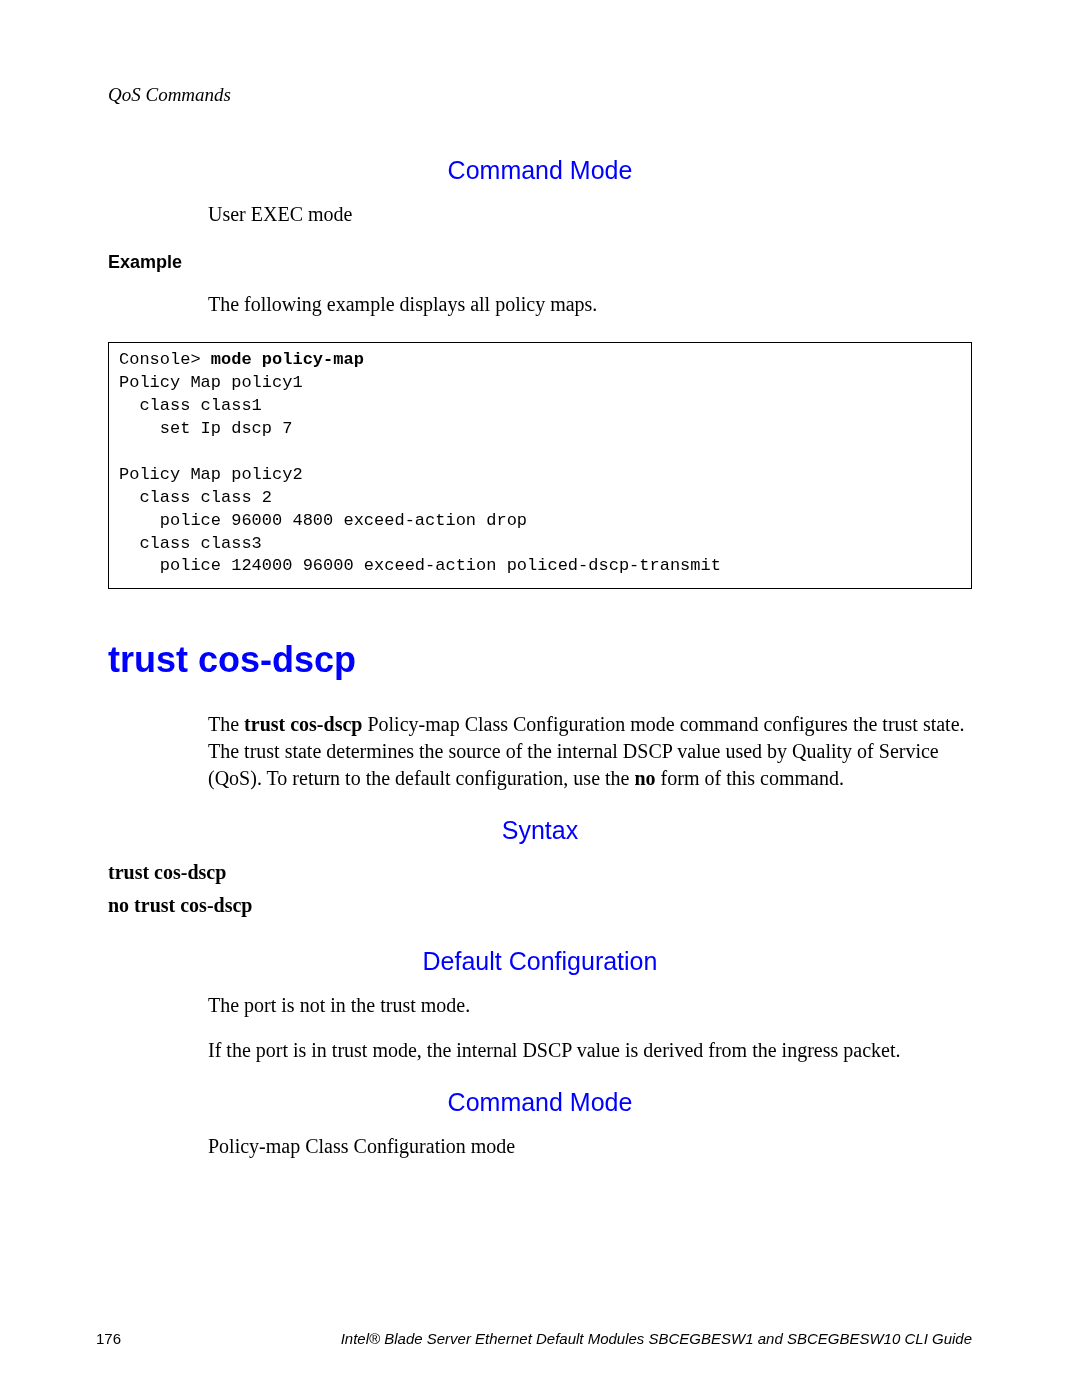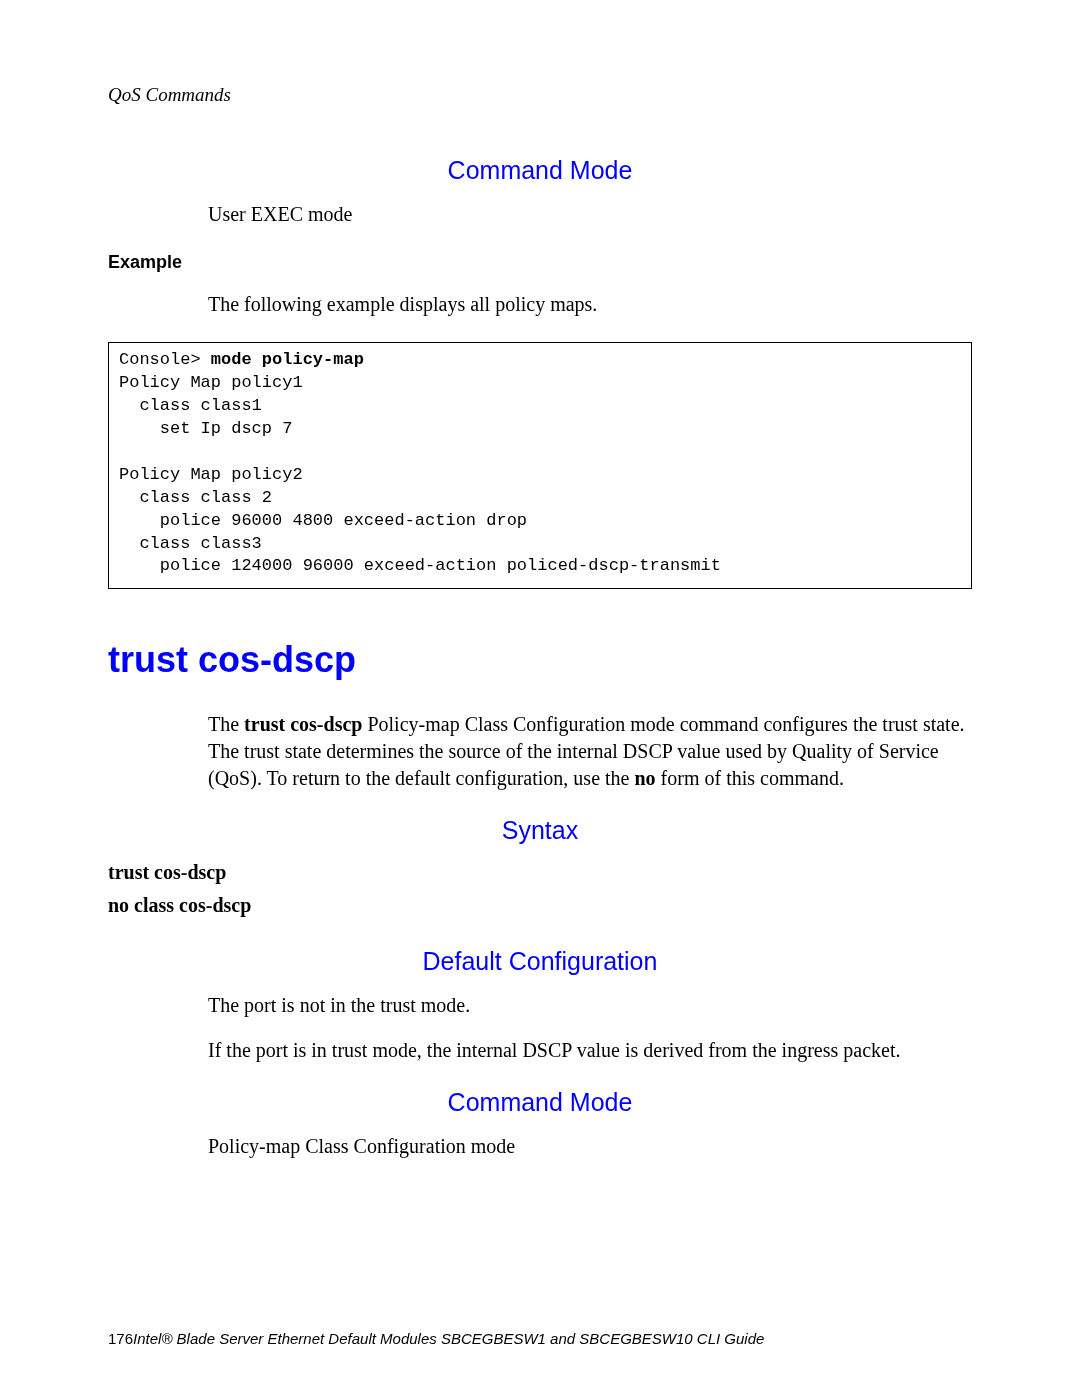--- a/index.html
+++ b/index.html
@@ -72,25 +72,27 @@
     margin: 50px 0 30px 0;
   }
   .syntax-line {
     font-weight: bold;
     font-size: 20px;
     margin: 0 0 10px 0;
   }
   .footer {
     position: absolute;
     bottom: 50px;
-    left: 108px;
+    left: 96px;
     right: 108px;
     display: flex;
+    justify-content: space-between;
     align-items: baseline;
     font-family: Arial, Helvetica, sans-serif;
+    gap: 44px;
   }
   .footer .page-num {
     font-size: 15px;
   }
   .footer .doc-title {
     font-style: italic;
     font-size: 15px;
   }
   .desc-para b {
     font-weight: bold;
@@ -120,21 +122,21 @@
     police 96000 4800 exceed-action drop
   class class3
     police 124000 96000 exceed-action policed-dscp-transmit</span></div>
 
   <h2 class="command-title">trust cos-dscp</h2>
 
   <p class="body-text indented desc-para"><span>The </span><b>trust cos-dscp</b><span> Policy-map Class Configuration mode command configures the trust state. The trust state determines the source of the internal DSCP value used by Quality of Service (QoS). To return to the default configuration, use the </span><b>no</b><span> form of this command.</span></p>
 
   <h3 class="section-heading">Syntax</h3>
   <p class="syntax-line indented">trust cos-dscp</p>
-  <p class="syntax-line indented" style="margin-bottom:30px;">no class cos-dscp</p>
+  <p class="syntax-line indented" style="margin-bottom:30px;">no trust cos-dscp</p>
 
   <h3 class="section-heading">Default Configuration</h3>
   <p class="body-text indented" style="margin-bottom:18px;">The port is not in the trust mode.</p>
   <p class="body-text indented">If the port is in trust mode, the internal DSCP value is derived from the ingress packet.</p>
 
   <h3 class="section-heading">Command Mode</h3>
   <p class="body-text indented">Policy-map Class Configuration mode</p>
 
   <div class="footer">
     <span class="page-num">176</span>

